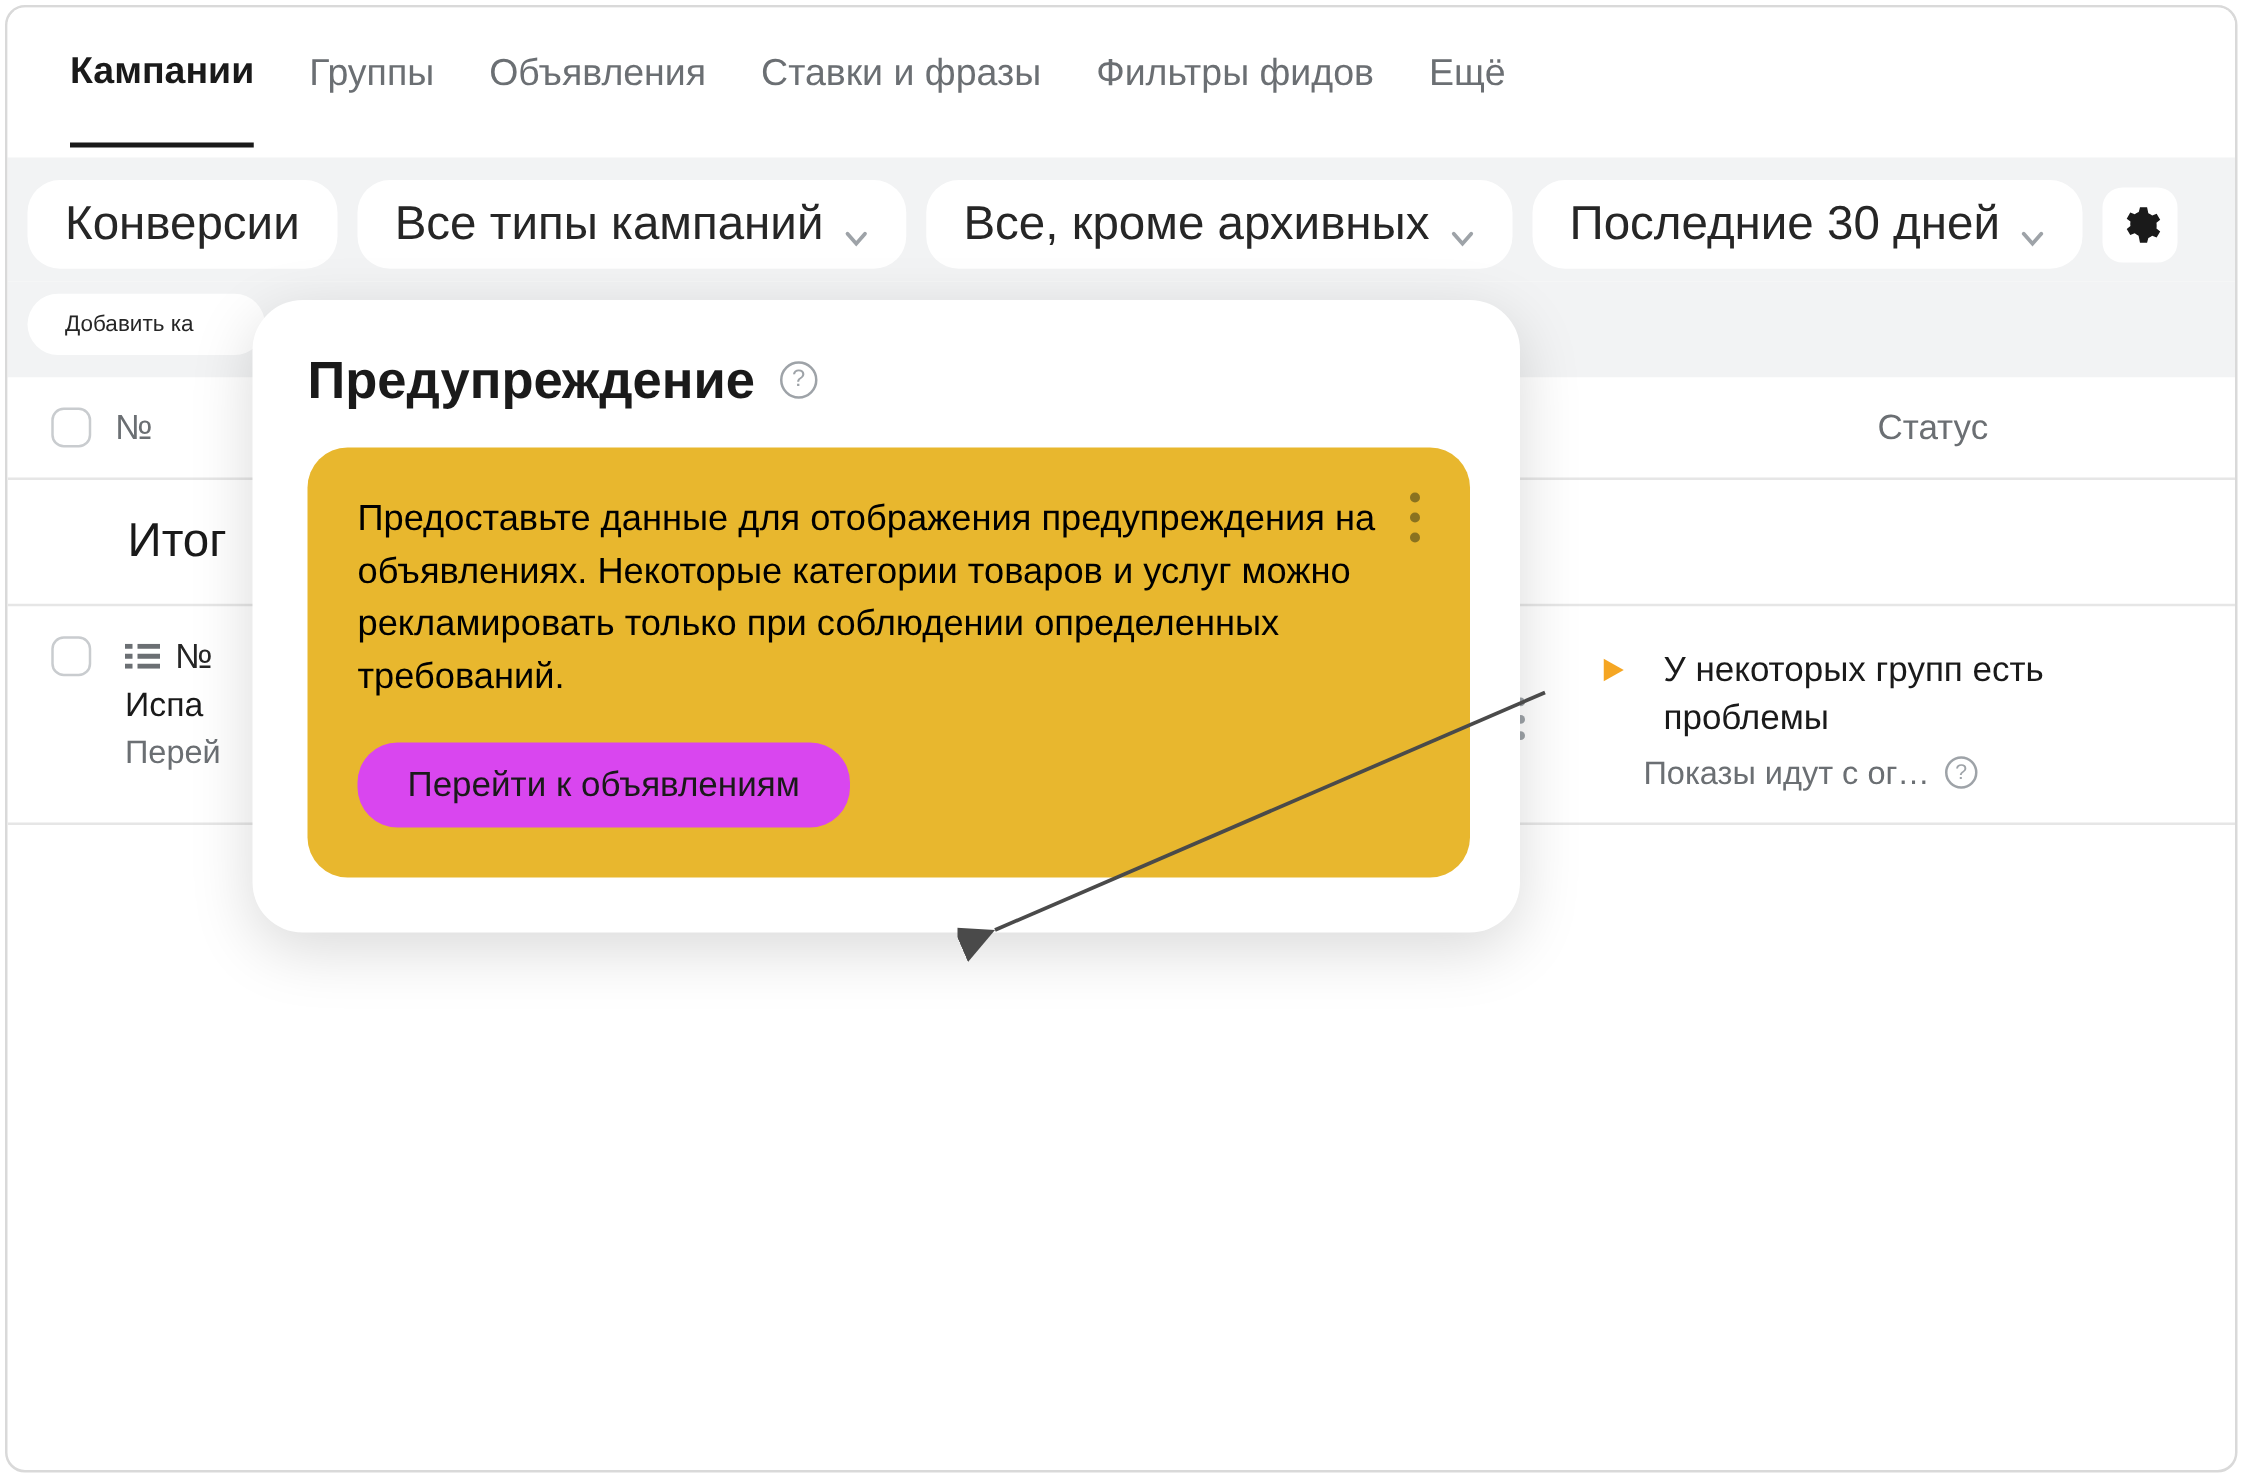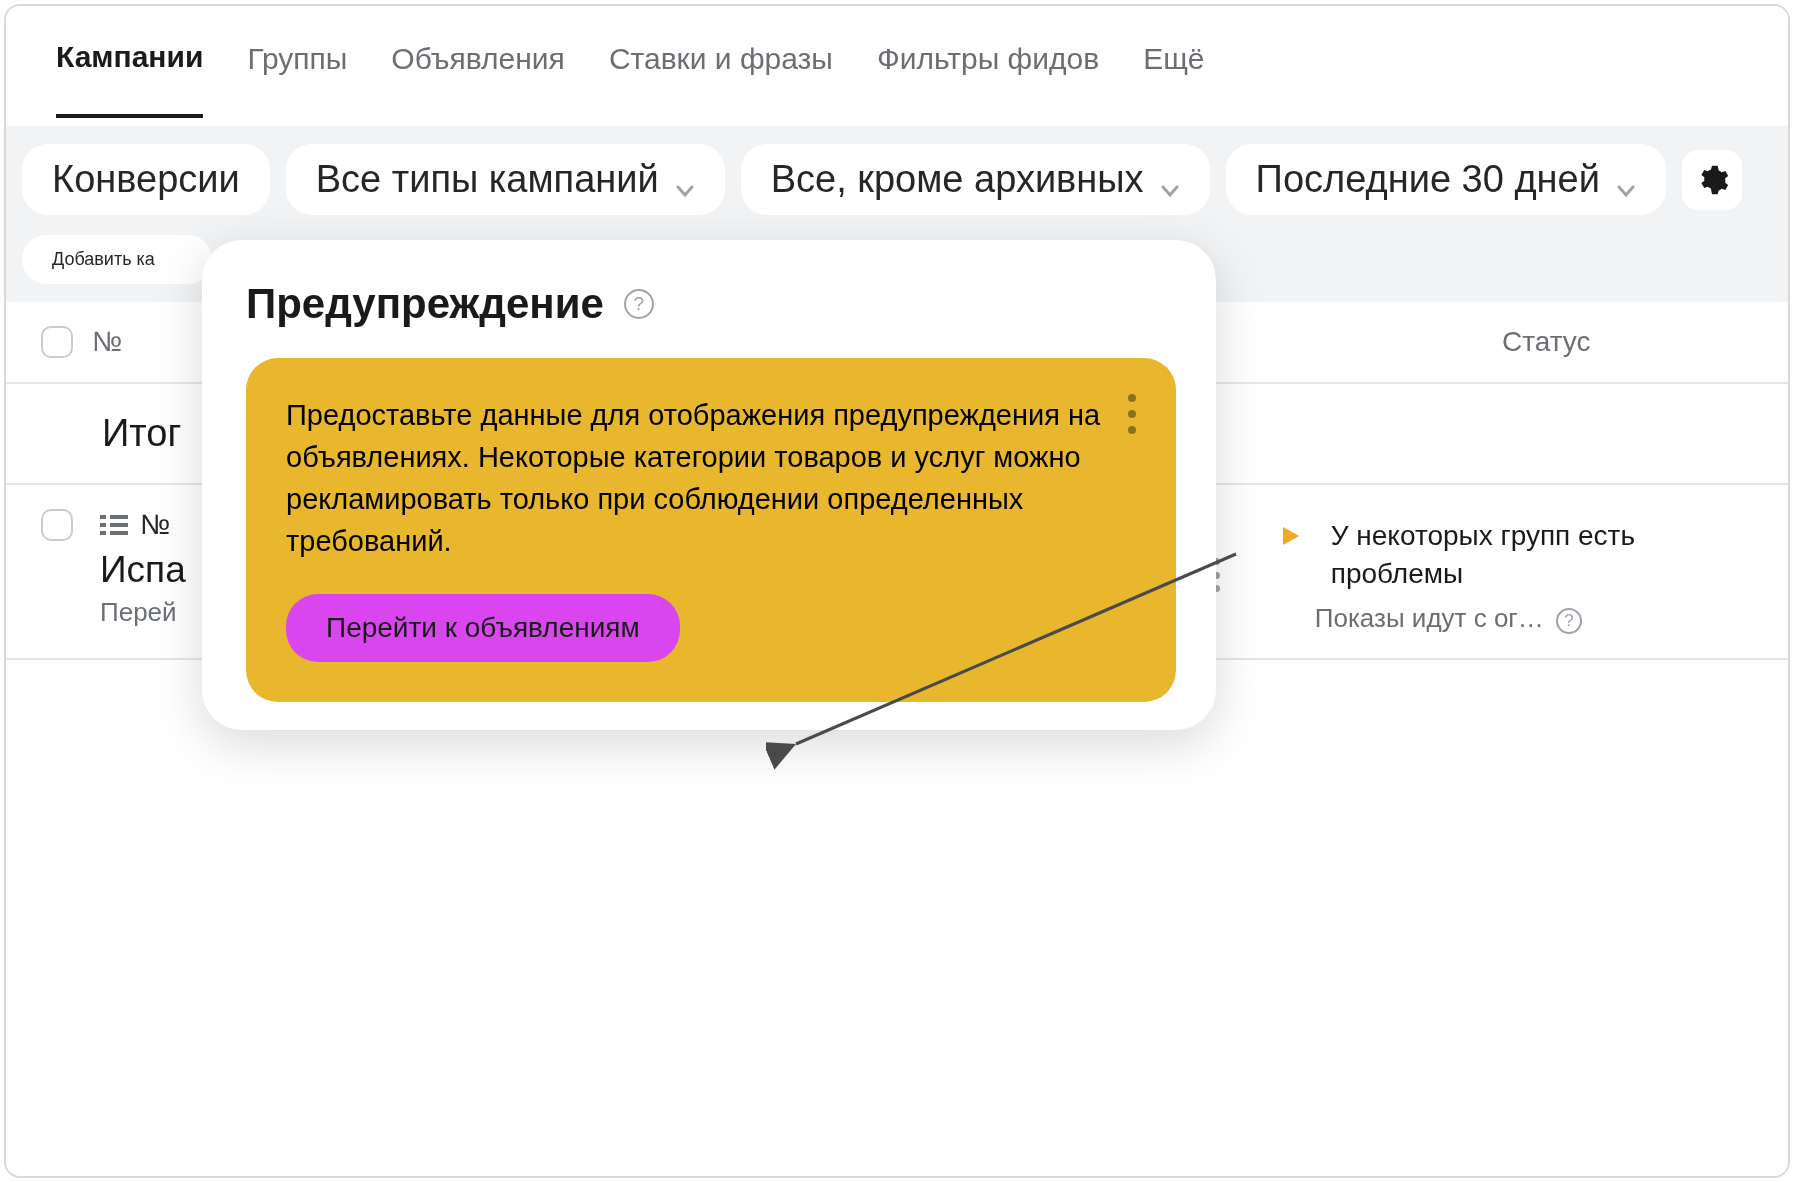--- a/index.html
+++ b/index.html
@@ -157,21 +157,21 @@
     }
     .list-icon {
       width: 28px;
       height: 20px;
     }
     .row-id {
       font-size: 28px;
       color: #262626;
     }
     .row-title {
-      font-size: 37px;
+      font-size: 27px;
       color: #1a1a1a;
       margin-bottom: 6px;
     }
     .row-link {
       font-size: 26px;
       color: #6b6f73;
     }
     .row-actions {
       display: flex;
       align-items: center;
@@ -217,21 +217,21 @@
       margin-top: 8px;
       flex-shrink: 0;
     }
     .status-text {
       font-size: 28px;
       color: #1a1a1a;
       line-height: 1.35;
     }
     .status-sub {
       display: flex;
-      align-items: flex-end;
+      align-items: center;
       gap: 12px;
       margin-left: 34px;
     }
     .status-sub-text {
       font-size: 26px;
       color: #6b6f73;
     }
     .help-circle {
       width: 26px;
       height: 26px;
@@ -246,21 +246,21 @@
       flex-shrink: 0;
     }
     .popup {
       position: absolute;
       left: 196px;
       top: 234px;
       width: 1014px;
       background: #fff;
       border-radius: 40px;
       box-shadow: 0 14px 50px rgba(0,0,0,0.15);
-      padding: 40px 40px 28px 44px;
+      padding: 40px 40px 44px 44px;
       z-index: 10;
     }
     .popup-header {
       display: flex;
       align-items: center;
       gap: 20px;
       margin-bottom: 30px;
     }
     .popup-title {
       font-size: 42px;

